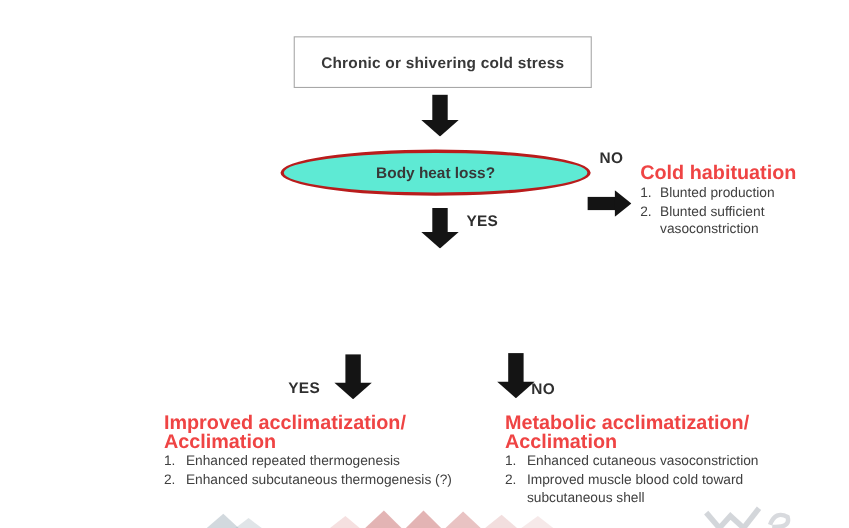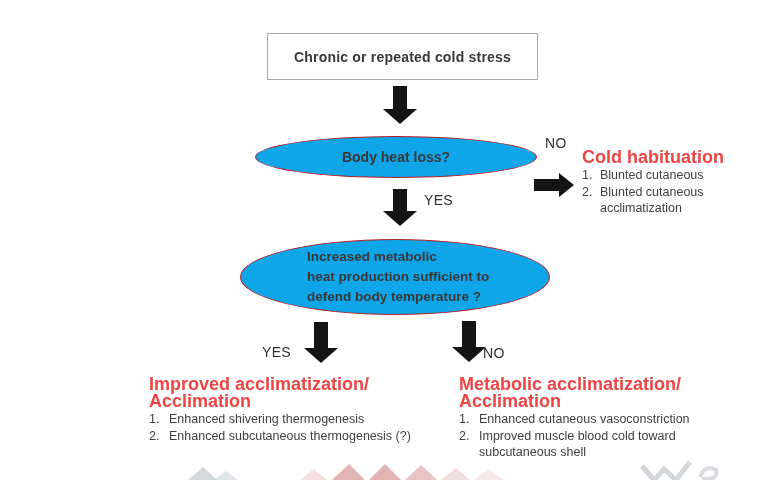--- a/index.html
+++ b/index.html
@@ -20,23 +20,23 @@
     position: absolute;
     left: 267px; top: 33px;
     width: 271px; height: 47px;
     border: 1px solid #a8a8a8;
     display: flex; align-items: center; justify-content: center;
     font-size: 14px; font-weight: bold; color: #383838;
     letter-spacing: 0.2px;
   }
   .ellipse {
     position: absolute;
-    border: 1px solid #b91c1c;
+    border: 3px solid #b91c1c;
     border-radius: 50%;
-    background: #0ea5e9;
+    background: #5eead4;
   }
   .ellipse-q1 {
     left: 255px; top: 136px;
     width: 282px; height: 42px;
     display: flex; align-items: center; justify-content: center;
     font-size: 14px; font-weight: bold; color: #383838;
   }
   .ellipse-q2 {
     left: 240px; top: 239px;
     width: 310px; height: 76px;
@@ -48,21 +48,21 @@
     line-height: 20px;
   }
 
   
   .arrow { position: absolute; line-height: 0; }
   .arrow svg { display: block; }
 
   
   .flow-label {
     position: absolute;
-    font-size: 14px; font-weight: normal; color: #2f2f2f;
+    font-size: 14px; font-weight: bold; color: #2f2f2f;
     letter-spacing: 0.3px;
   }
   .lbl-no-1  { left: 545px; top: 135px; }
   .lbl-yes-1 { left: 424px; top: 192px; }
   .lbl-yes-2 { left: 262px; top: 344px; }
   .lbl-no-2  { left: 483px; top: 345px; }
 
   
   .text-block { position: absolute; color: #3a3a3a; }
   .tb-title {
@@ -87,21 +87,21 @@
     left: 0; top: 0; width: 772px; height: 480px;
     pointer-events: none;
   }
 </style>
 </head>
 <body>
 
 <div class="canvas">
 
   <div class="start-box">
-    <span>Chronic or repeated cold stress</span>
+    <span>Chronic or shivering cold stress</span>
   </div>
 
   <div class="arrow" style="left:382px; top:86px;">
     <svg width="36" height="38" viewBox="0 0 36 38">
       <rect x="11" y="0" width="14" height="24" fill="#141414"></rect>
       <polygon points="1,23 35,23 18,38" fill="#141414"></polygon>
     </svg>
   </div>
 
   <div class="ellipse ellipse-q1">
@@ -114,44 +114,37 @@
       <rect x="0" y="6" width="26" height="12" fill="#141414"></rect>
       <polygon points="25,0 25,24 40,12" fill="#141414"></polygon>
     </svg>
   </div>
 
   <div class="text-block block-cold-hab">
     <div class="tb-title">Cold habituation</div>
     <div class="tb-list">
       <div class="tb-item">
         <span class="num">1.</span>
-        <span class="txt">Blunted cutaneous</span>
+        <span class="txt">Blunted production</span>
       </div>
       <div class="tb-item">
         <span class="num">2.</span>
-        <span class="txt">Blunted cutaneous acclimatization</span>
+        <span class="txt">Blunted sufficient vasoconstriction</span>
       </div>
     </div>
   </div>
 
   <div class="flow-label lbl-yes-1">YES</div>
   <div class="arrow" style="left:382px; top:189px;">
     <svg width="36" height="37" viewBox="0 0 36 37">
       <rect x="11" y="0" width="14" height="23" fill="#141414"></rect>
       <polygon points="1,22 35,22 18,37" fill="#141414"></polygon>
     </svg>
   </div>
 
-  <div class="ellipse ellipse-q2">
-    <div class="q2-text">
-      <div>Increased metabolic</div>
-      <div>heat production sufficient to</div>
-      <div>defend body temperature ?</div>
-    </div>
-  </div>
 
   <div class="flow-label lbl-yes-2">YES</div>
   <div class="arrow" style="left:303px; top:322px;">
     <svg width="36" height="41" viewBox="0 0 36 41">
       <rect x="11" y="0" width="14" height="27" fill="#141414"></rect>
       <polygon points="1,26 35,26 18,41" fill="#141414"></polygon>
     </svg>
   </div>
 
   <div class="flow-label lbl-no-2">NO</div>
@@ -161,21 +154,21 @@
       <polygon points="1,26 35,26 18,41" fill="#141414"></polygon>
     </svg>
   </div>
 
   <div class="text-block block-metabolic">
     <div class="tb-title">Improved acclimatization/</div>
     <div class="tb-title">Acclimation</div>
     <div class="tb-list">
       <div class="tb-item">
         <span class="num">1.</span>
-        <span class="txt">Enhanced shivering thermogenesis</span>
+        <span class="txt">Enhanced repeated thermogenesis</span>
       </div>
       <div class="tb-item">
         <span class="num">2.</span>
         <span class="txt">Enhanced subcutaneous thermogenesis (?)</span>
       </div>
     </div>
   </div>
 
   <div class="text-block block-insulative">
     <div class="tb-title">Metabolic acclimatization/</div>

